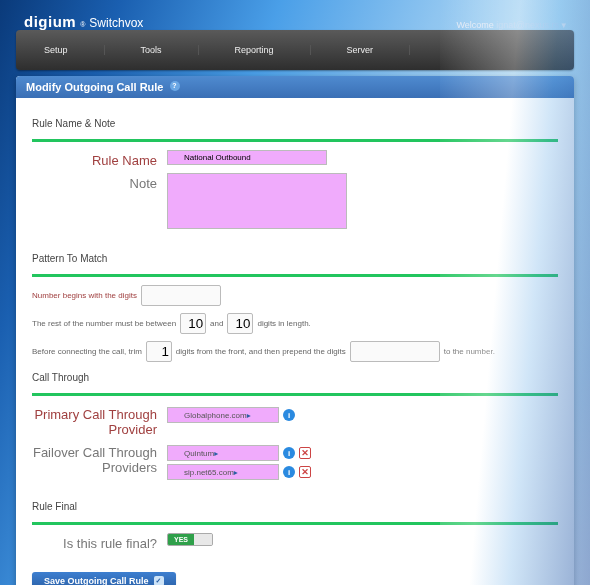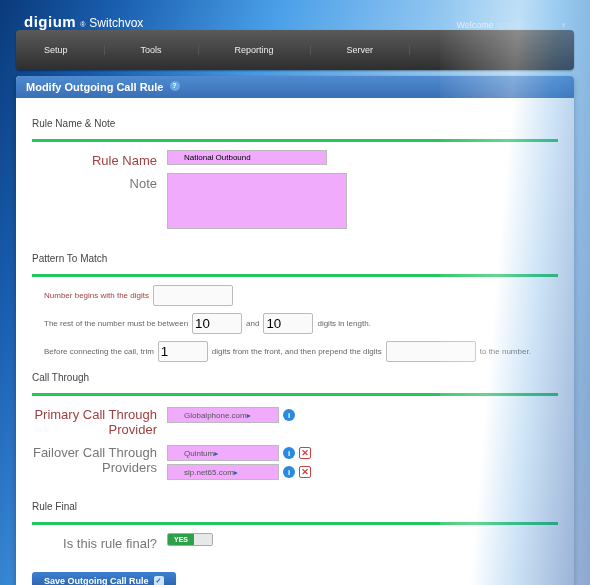--- a/index.html
+++ b/index.html
@@ -60,38 +60,38 @@
 .section-h { color:#444; font-size:10px; font-weight:normal; border-bottom:3px solid #22c55e; padding-bottom:10px; margin:10px 0 8px; }
 .row { display:flex; align-items:flex-start; margin:5px 0; }
 .lab { width:135px; text-align:right; font-size:13px; color:#777; padding-right:10px; padding-top:3px; }
 .lab.req { color:#a04040; }
 .ctrl input[type=text], .ctrl textarea, .ctrl .select {
   border:1px solid #bbb; background:#f0abfc; font-size:8px; padding:2px 16px;
   border-radius:0;
 }
 .ctrl textarea { width:180px; height:56px; resize:none; }
 .wide { width:160px; }
-.small { width:50px; text-align:left; }
+.small { width:26px; text-align:right; }
 .select {
   width:112px; height:16px; background:linear-gradient(#fdfdfd,#eee);
   border:1px solid #bbb; border-radius:2px; display:inline-flex; align-items:center;
   justify-content:flex-start; padding:0 4px; font-size:8px; color:#555;
 }
 .select .arr { color:#2a5fa5; font-size:8px; }
 .provider-row { display:flex; align-items:center; gap:4px; margin:3px 0; }
 .info-icn { width:12px; height:12px; border-radius:50%; background:#2a8ae0; color:#fff; font-size:8px; font-weight:bold; display:inline-flex; align-items:center; justify-content:center; }
 .del-icn { width:12px; height:12px; border:1px solid #c44; border-radius:2px; color:#c44; background:#fff; font-size:9px; font-weight:bold; display:inline-flex; align-items:center; justify-content:center; cursor:pointer; }
 .btn-blue {
   background:linear-gradient(#3d7fd0,#2a5fa5);
   color:#fff; border:none; border-radius:3px; font-size:8px; font-weight:bold;
   padding:3px 10px; cursor:pointer; display:inline-flex; align-items:center; gap:5px;
   box-shadow:0 1px 1px rgba(0,0,0,0.3);
 }
 .btn-blue .chk { background:#cde3f7; color:#2a5fa5; width:10px; height:10px; border-radius:2px; display:inline-flex; align-items:center; justify-content:center; font-size:7px; }
-.pattern-line { font-size:8px; color:#666; margin:7px 12px; display:flex; align-items:center; gap:4px; }
+.pattern-line { font-size:8px; color:#666; margin:7px 0; display:flex; align-items:center; gap:4px; }
 .pattern-line .req { color:#a04040; }
 .toggle { display:inline-flex; border-radius:2px; overflow:hidden; box-shadow:inset 0 0 2px rgba(0,0,0,0.3); border:1px solid #aaa; }
 .toggle span:first-child { background:#2fa04a; color:#fff; font-size:7px; font-weight:bold; padding:2px 6px; }
 .toggle span:last-child { background:#e8e8e8; width:18px; }
 .save-area { padding:0 16px; margin-top:6px; }
 </style>
 </head>
 <body>
 
 <div class="outer">

